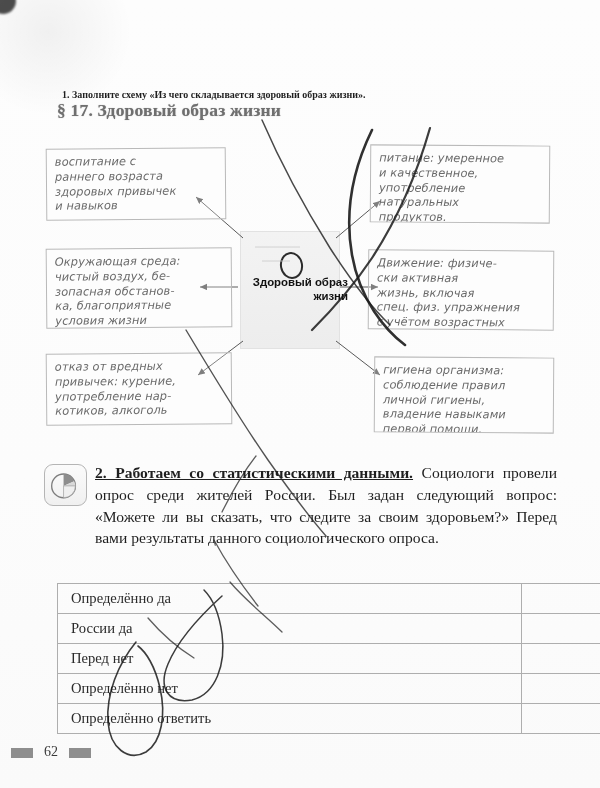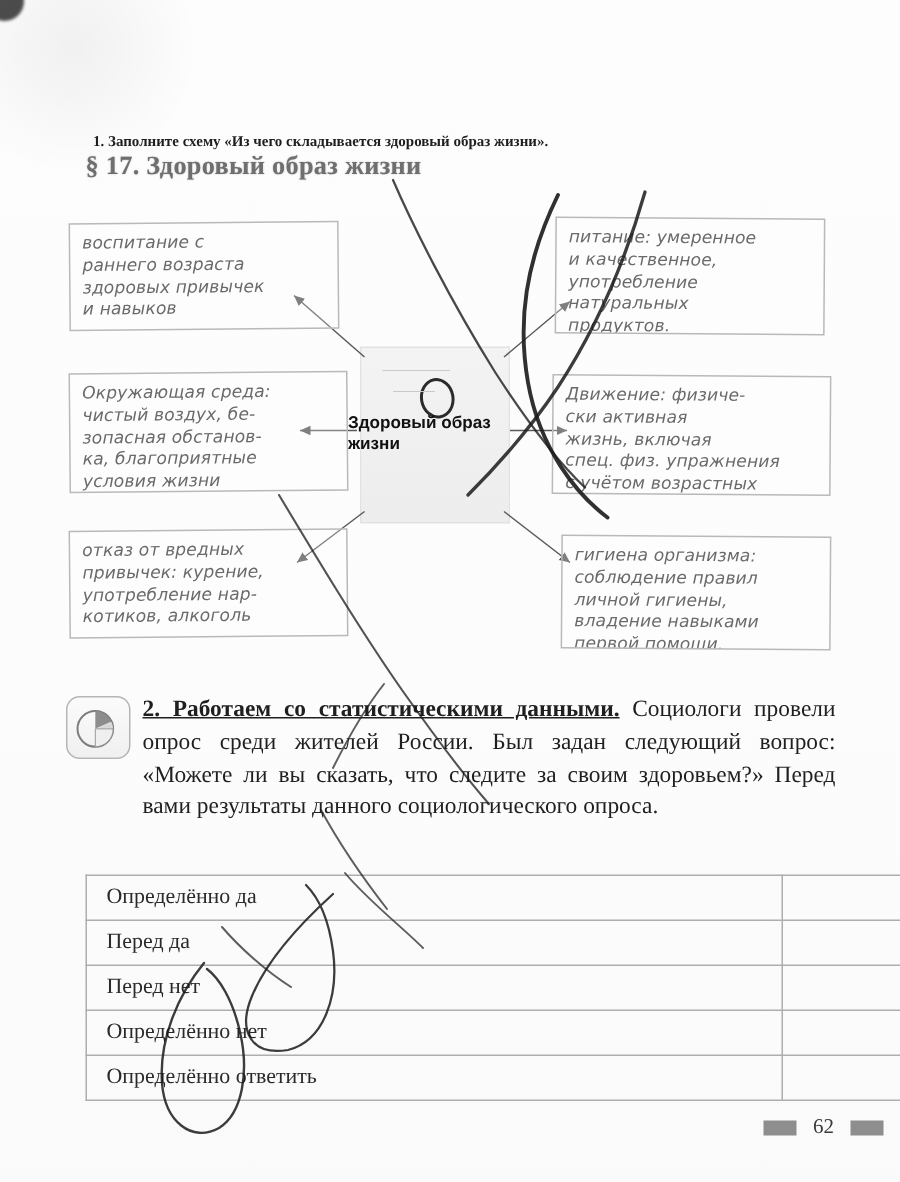--- a/index.html
+++ b/index.html
@@ -58,21 +58,21 @@
     overflow:hidden;
   }
   .hbox.r{transform:rotate(0.4deg);}
   .center-node{
     position:absolute;left:240px;top:96px;width:98px;height:116px;
     background:linear-gradient(180deg,#f3f3f3,#ededed);
     border:1px solid #e2e2e2;
   }
   .center-label{
     position:absolute;left:232px;top:141px;width:116px;
-    text-align:left;
+    text-align:right;
     font-family:"Liberation Sans", sans-serif;
     font-size:11.4px;font-weight:bold;line-height:1.22;
     color:#111;
   }
   .pen-o{
     position:absolute;left:280px;top:117px;width:19px;height:23px;
     border:2.2px solid #2b2b2b;border-radius:50%;
     transform:rotate(-10deg);
   }
   .connectors{position:absolute;left:0;top:0;width:600px;height:320px;}
@@ -102,21 +102,21 @@
     vertical-align:middle;
     font-family:"Liberation Serif", serif;
   }
   .stat-table td.pct{
     width:122px;text-align:right;padding:0;
   }
 
   
   .footer{
     position:absolute;left:0;top:744px;width:600px;
-    text-align:right;font-size:14px;color:#3a3a3a;
+    text-align:left;font-size:14px;color:#3a3a3a;
   }
   .orn{
     display:inline-block;width:22px;height:10px;background:#8e8e8e;
     vertical-align:middle;margin:0 11px;
   }
 
   
   .ink{position:absolute;left:0;top:0;width:600px;height:788px;pointer-events:none;}
 </style>
 </head>
@@ -208,21 +208,21 @@
     <b>2. Работаем со статистическими данными.</b><span> Социологи провели опрос среди жителей России. Был задан следующий вопрос: «Можете ли вы сказать, что следите за своим здоровьем?» Перед вами результаты данного социологического опроса.</span>
   </div>
 
   <table class="stat-table">
     <tbody>
       <tr>
         <td>Определённо да</td>
         <td class="pct">12%</td>
       </tr>
       <tr>
-        <td>Перед да</td>
+        <td>России да</td>
         <td class="pct">66%</td>
       </tr>
       <tr>
         <td>Перед нет</td>
         <td class="pct">19%</td>
       </tr>
       <tr>
         <td>Определённо нет</td>
         <td class="pct">6%</td>
       </tr>

